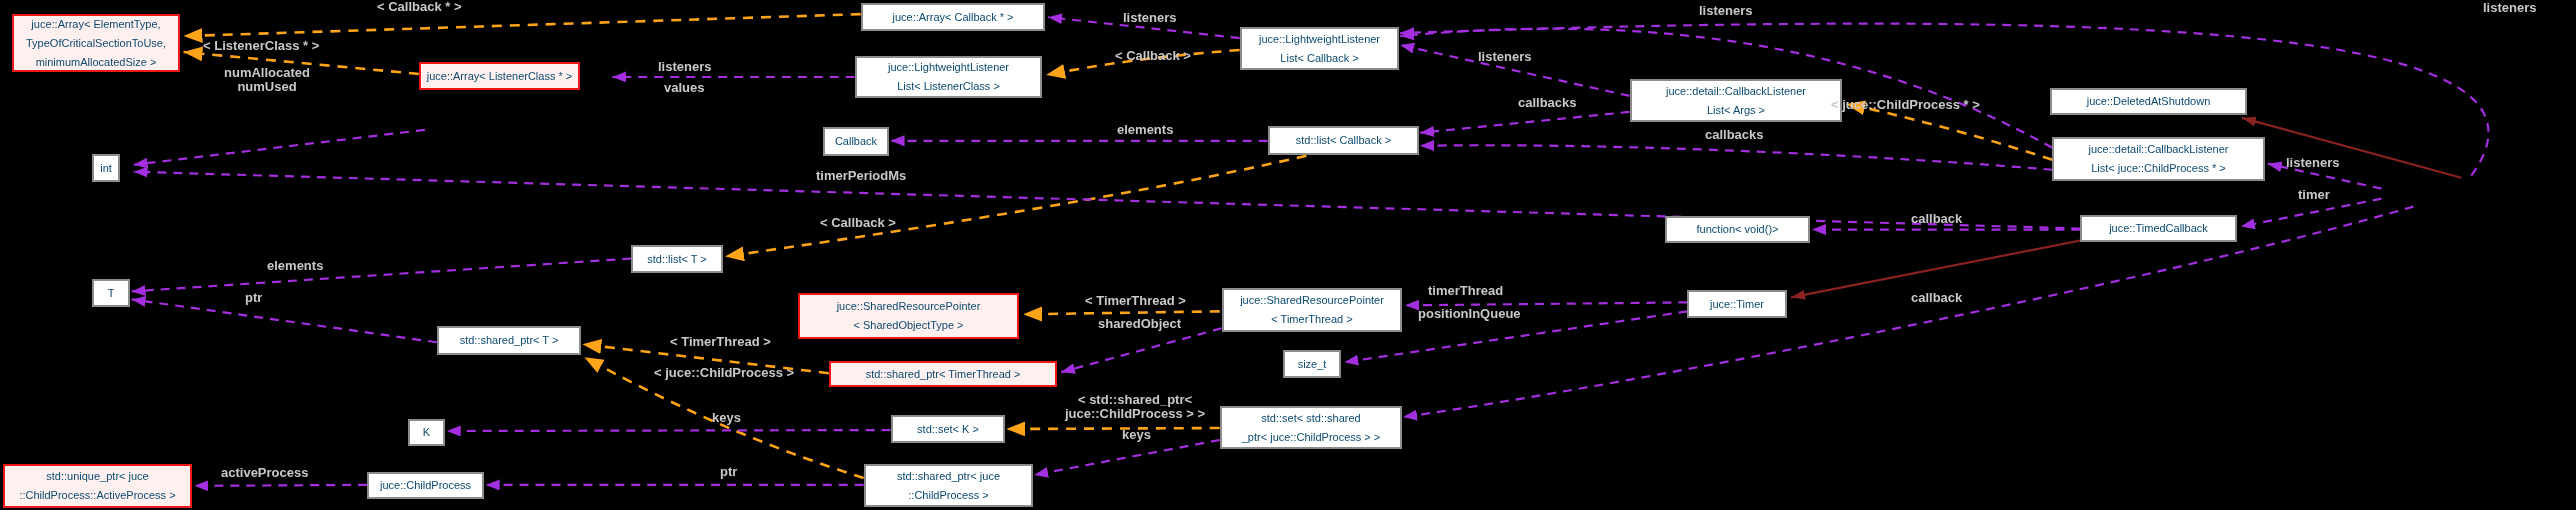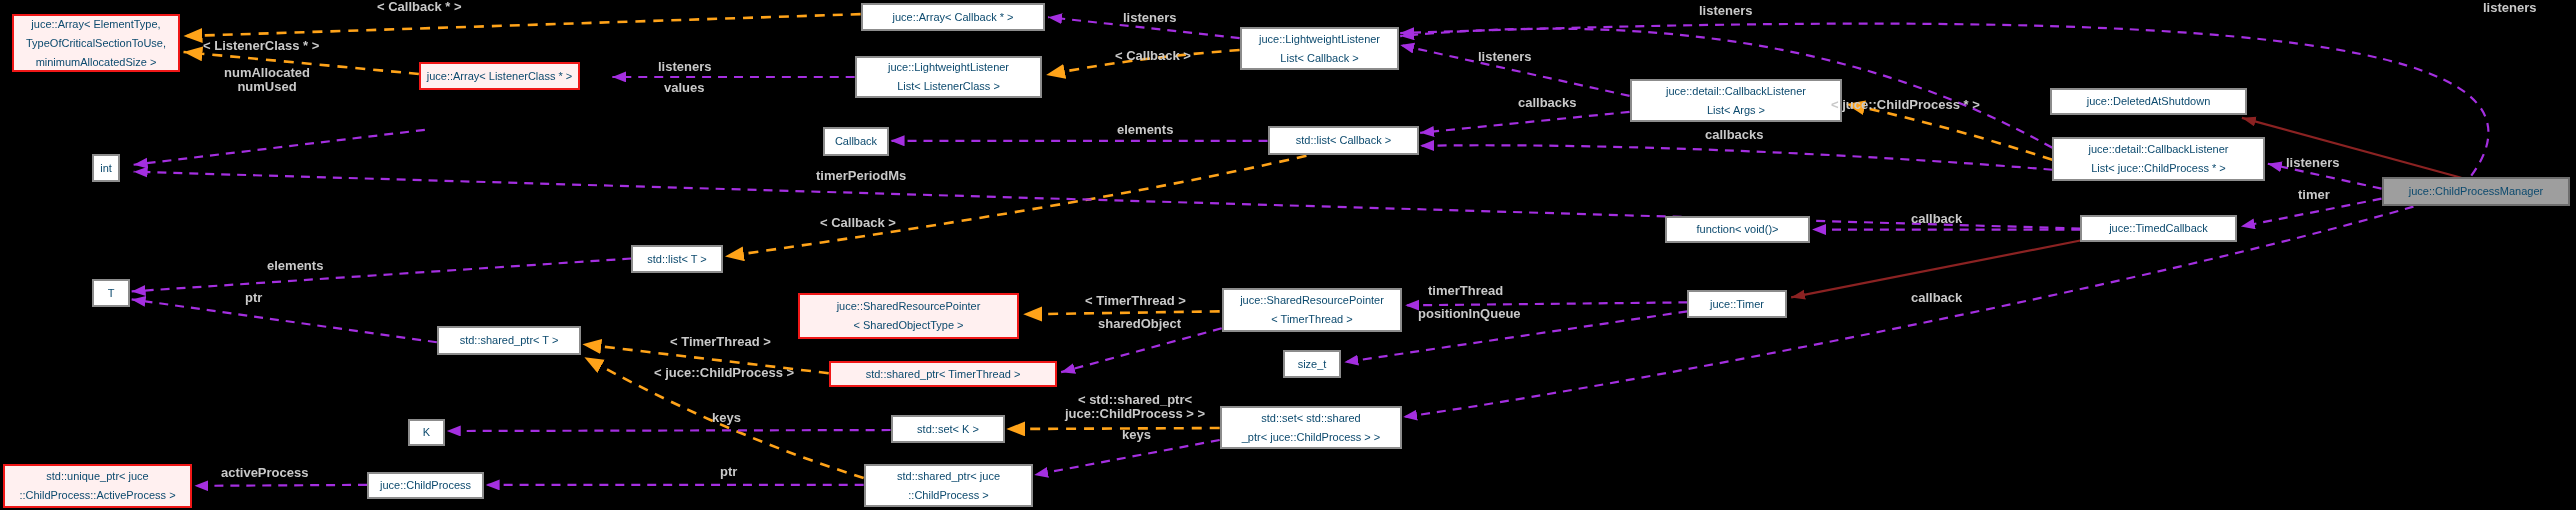--- a/index.html
+++ b/index.html
@@ -109,23 +109,20 @@
   <div class="node" style="left:1630px;top:79px;width:212px;height:43px">
       <span class="nl">juce::detail::CallbackListener
 List&lt; Args &gt;</span>
     </div>
   <div class="node" style="left:2050px;top:88px;width:197px;height:27px">
       <span class="nl">juce::DeletedAtShutdown</span>
     </div>
   <div class="node" style="left:2052px;top:137px;width:213px;height:44px">
       <span class="nl">juce::detail::CallbackListener
 List&lt; juce::ChildProcess * &gt;</span>
-    </div>
-  <div class="node main" style="left:2382px;top:177px;width:188px;height:29px">
-      <span class="nl">juce::ChildProcessManager</span>
     </div>
   <div class="node" style="left:2080px;top:215px;width:157px;height:27px">
       <span class="nl">juce::TimedCallback</span>
     </div>
   <div class="node" style="left:1665px;top:216px;width:145px;height:27px">
       <span class="nl">function&lt; void()&gt;</span>
     </div>
   <div class="node" style="left:1687px;top:290px;width:100px;height:28px">
       <span class="nl">juce::Timer</span>
     </div>

